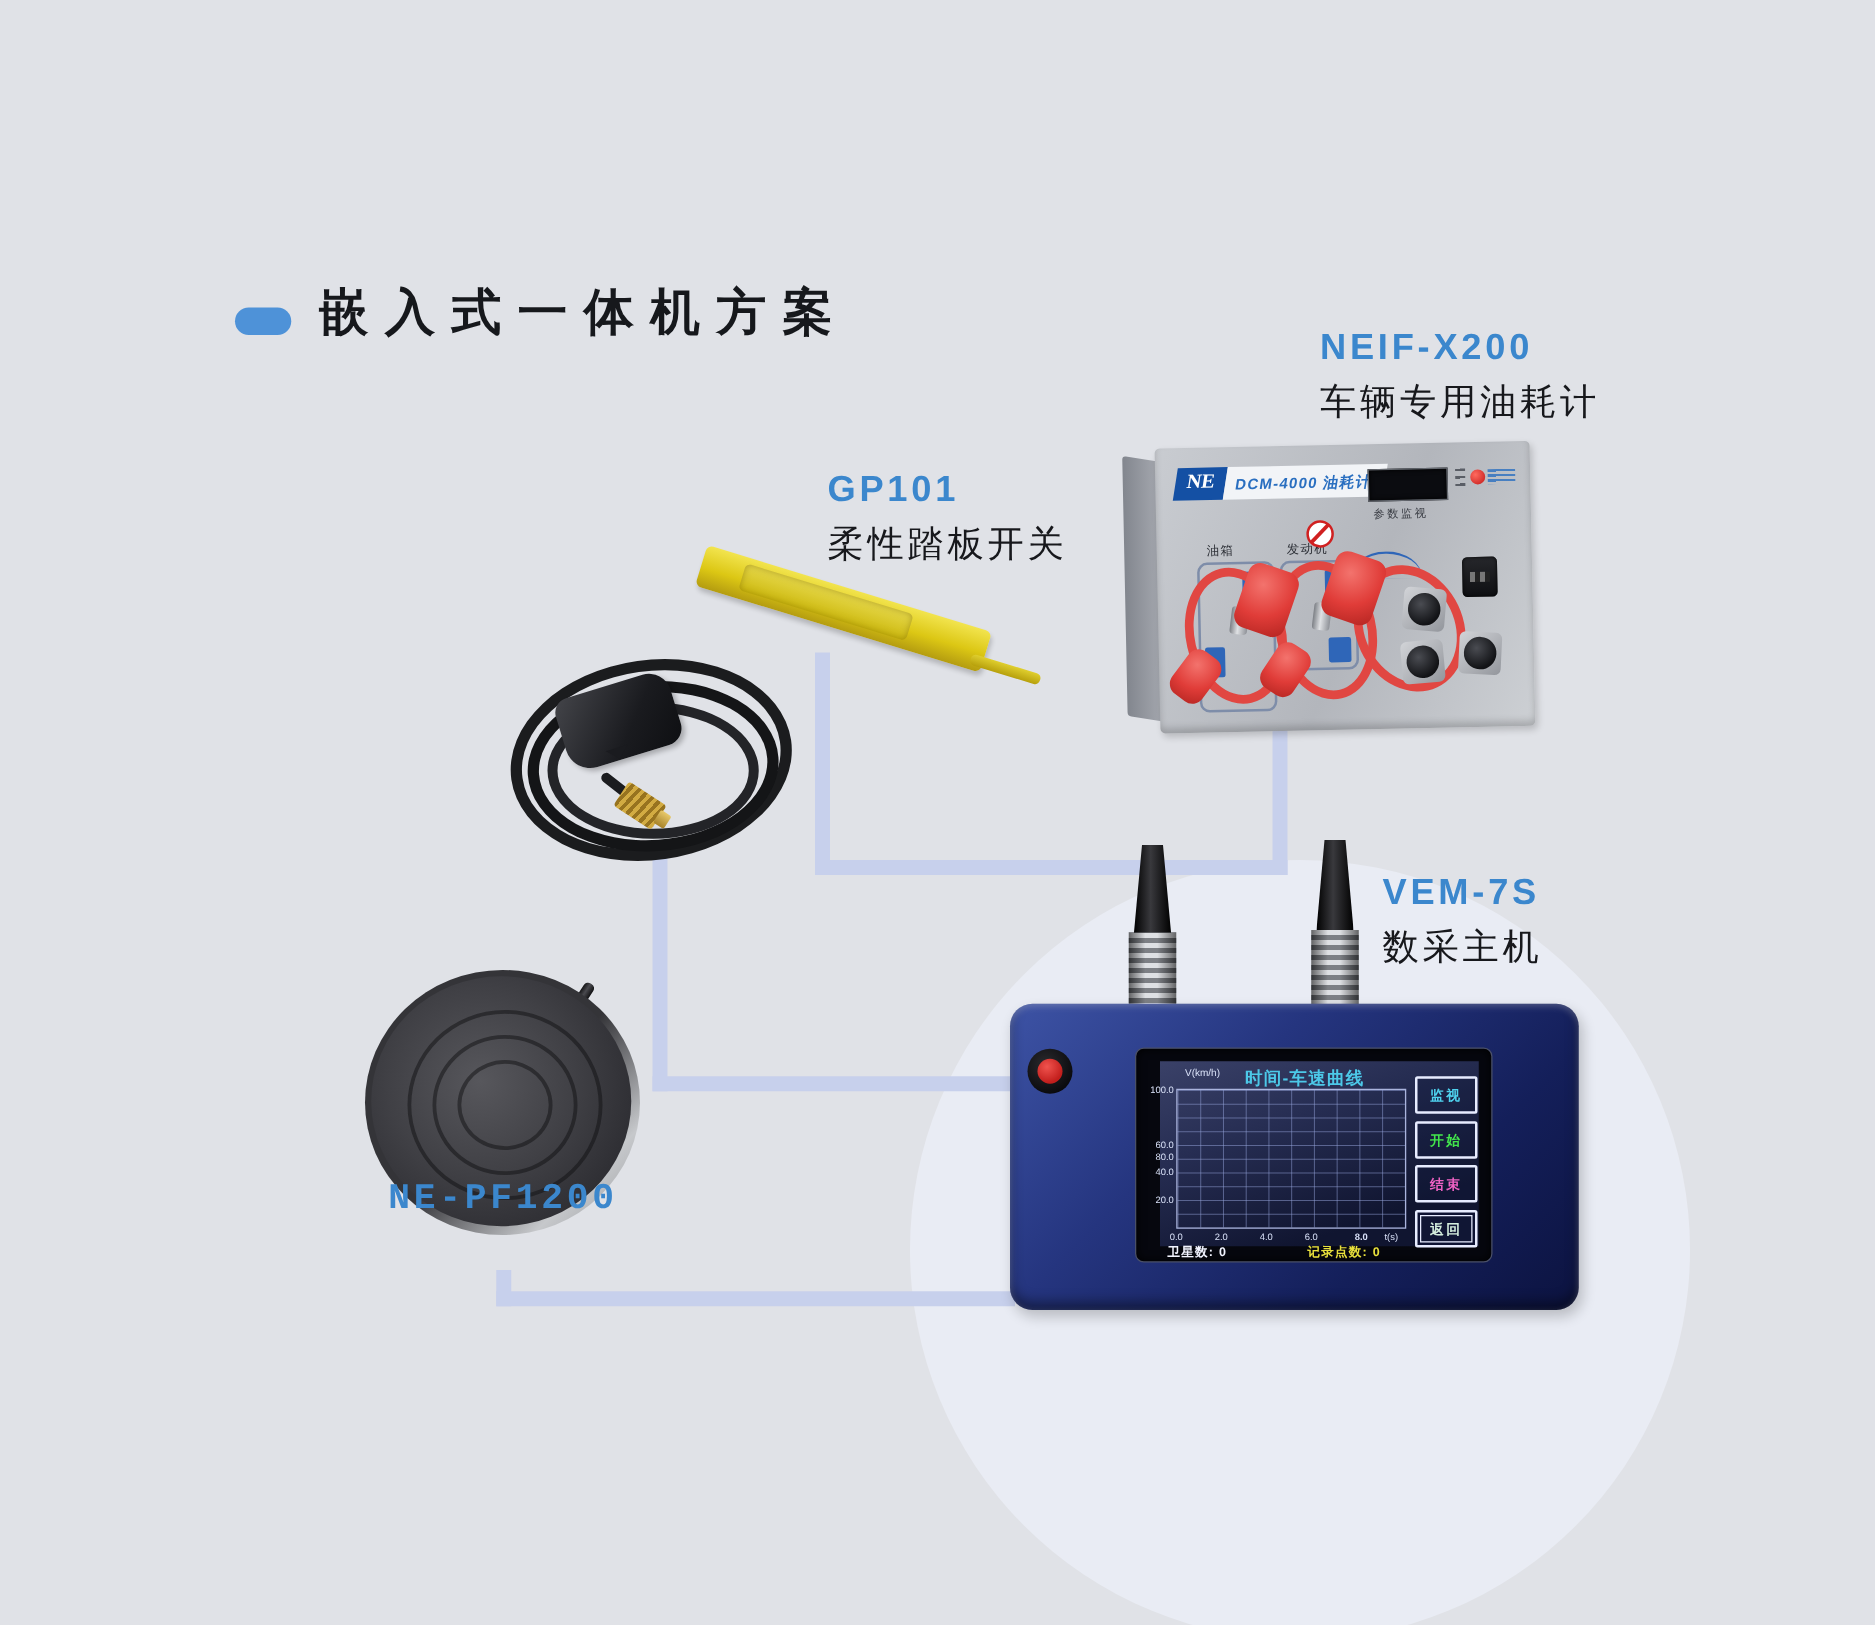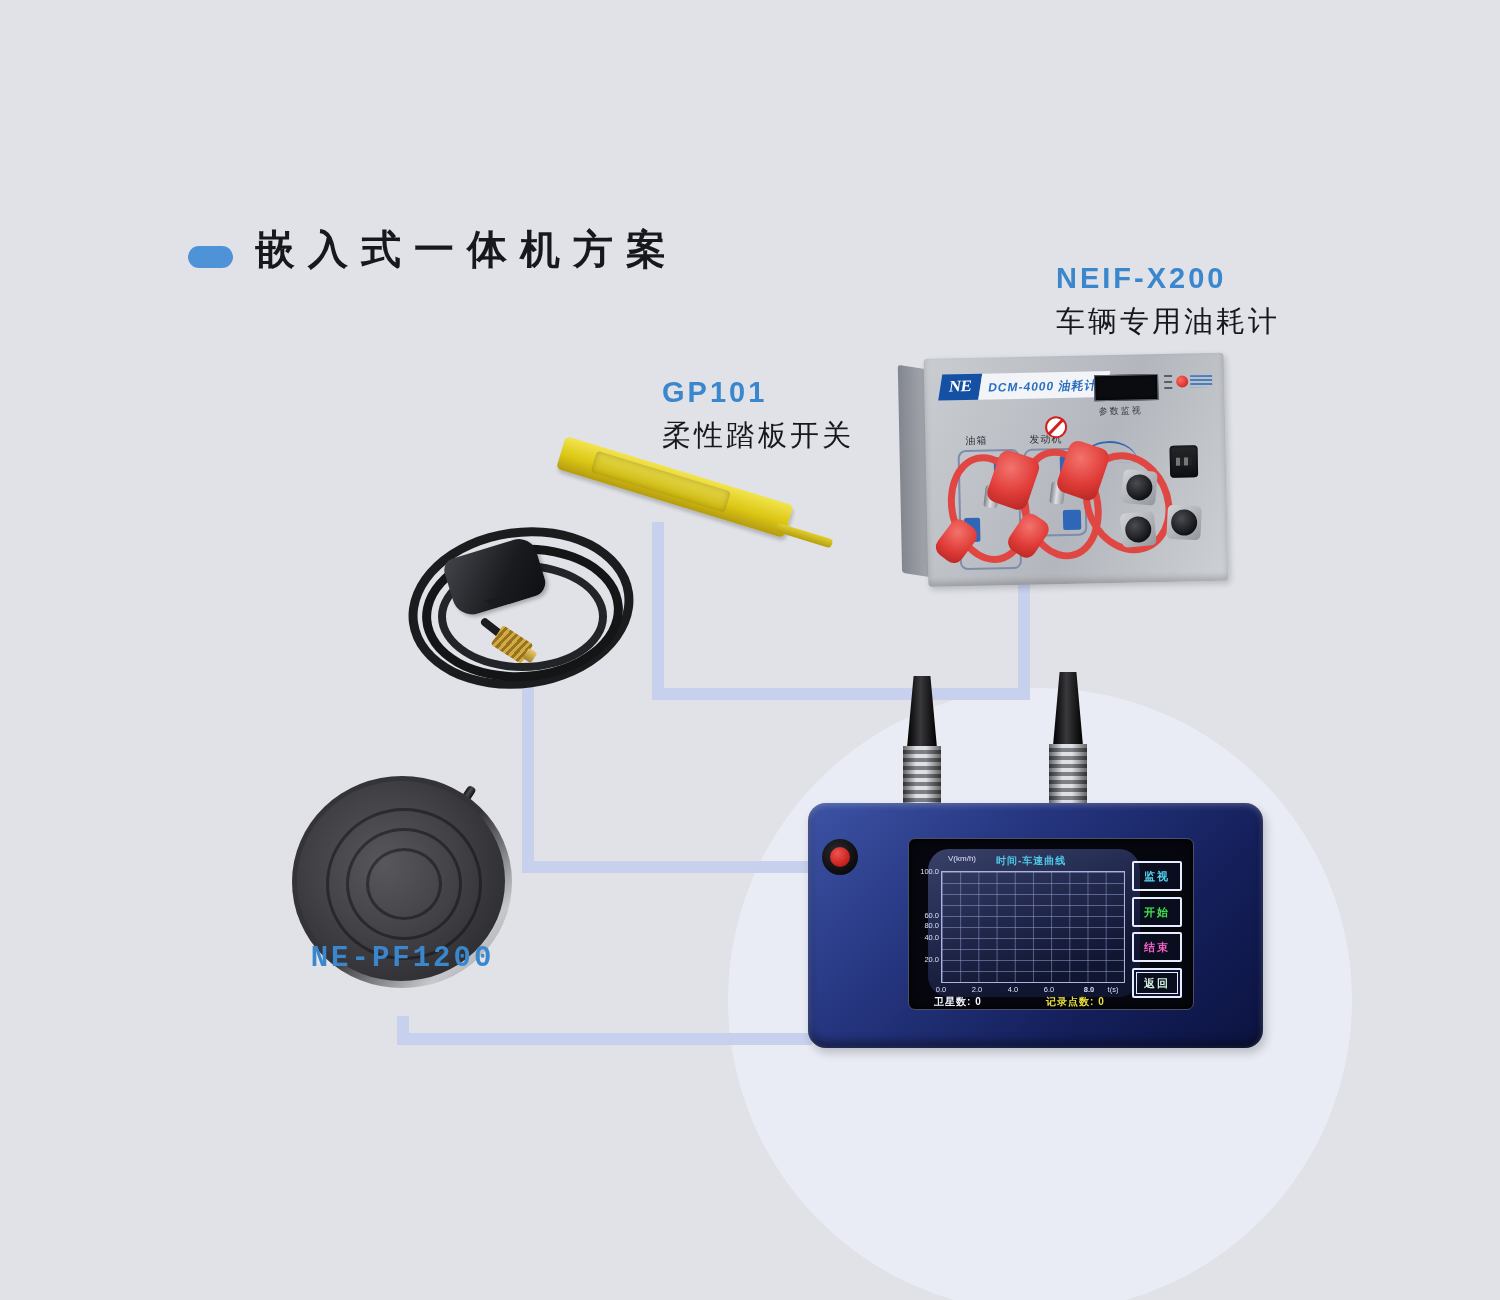--- a/index.html
+++ b/index.html
@@ -110,23 +110,23 @@
            background:radial-gradient(circle at 38% 32%,#f0534e,#c21e1c 70%);}
   .vem-plug{position:absolute;z-index:2;}
   .plug-black{position:absolute;background:linear-gradient(90deg,#000,#39393d 45%,#000);
               clip-path:polygon(22% 0,78% 0,100% 100%,0 100%);}
   .plug-silver{position:absolute;
                background:repeating-linear-gradient(180deg,#dadce0 0 4px,#6b6e74 4px 8px);}
   .plug-silver::after{content:"";position:absolute;inset:0;
                background:linear-gradient(90deg,rgba(0,0,0,.55),rgba(255,255,255,.12) 35%,rgba(255,255,255,.12) 60%,rgba(0,0,0,.55));}
   .vem-screen{position:absolute;left:100px;top:35px;width:284px;height:170px;border-radius:7px;
               background:#06070e;border:1px solid #4a5068;box-shadow:inset 0 0 8px #000;}
-  .vem-lcd{position:absolute;left:19px;top:10px;width:212px;height:148px;
-           background:linear-gradient(160deg,#3a4168 0%,#262d52 35%,#101530 78%);border-radius:21px;}
-  .lcd-title{position:absolute;left:68px;top:5px;font-size:10px;font-weight:bold;color:#4cc8e8;letter-spacing:1px;}
+  .vem-lcd{position:absolute;left:19px;top:10px;width:255px;height:148px;
+           background:linear-gradient(160deg,#3a4168 0%,#262d52 35%,#101530 78%);}
+  .lcd-title{position:absolute;left:68px;top:5px;font-size:14px;font-weight:bold;color:#4cc8e8;letter-spacing:1px;}
   .lcd-ylab{position:absolute;left:20px;top:5px;font-size:8px;color:#d9e1f8;}
   .lcd-plot{position:absolute;left:13px;top:22px;width:182px;height:110px;border:1px solid #aab4dd;
             background-image:linear-gradient(to right,rgba(150,165,220,.5) 1px,transparent 1px),
                              linear-gradient(to bottom,rgba(150,165,220,.5) 1px,transparent 1px);
             background-size:10% 10%;}
   .lcd-ytick{position:absolute;width:26px;text-align:right;font-size:7.5px;color:#d9e1f8;left:-15px;}
   .lcd-xtick{position:absolute;width:26px;text-align:center;font-size:7.5px;color:#d9e1f8;top:136px;}
   .lcd-btn{position:absolute;left:204px;width:46px;height:26px;border:2px solid #e7ecff;border-radius:2px;
            background:rgba(18,26,60,.35);display:flex;align-items:center;justify-content:center;
            font-size:11px;font-weight:bold;letter-spacing:2px;}
@@ -156,20 +156,24 @@
     <div class="model">NEIF-X200</div>
     <div class="pname">车辆专用油耗计</div>
   </div>
   <div class="prod" style="left:662px;top:376px;">
     <div class="model">GP101</div>
     <div class="pname">柔性踏板开关</div>
   </div>
   <div class="prod align-center" style="left:305px;top:942px;width:195px;font-family:Liberation Mono, monospace;">
     <div class="model">NE-PF1200</div>
   </div>
+  <div class="prod" style="left:1106px;top:698px;">
+    <div class="model">VEM-7S</div>
+    <div class="pname">数采主机</div>
+  </div>
 
   <div class="fm">
     <div class="fm-side"></div>
     <div class="fm-front">
       <div class="fm-title">
         <span class="fm-ne">NE</span>
         <span class="fm-model">DCM-4000 油耗计</span>
       </div>
       <div class="fm-leds"></div>
       <div class="fm-lcd"></div>

